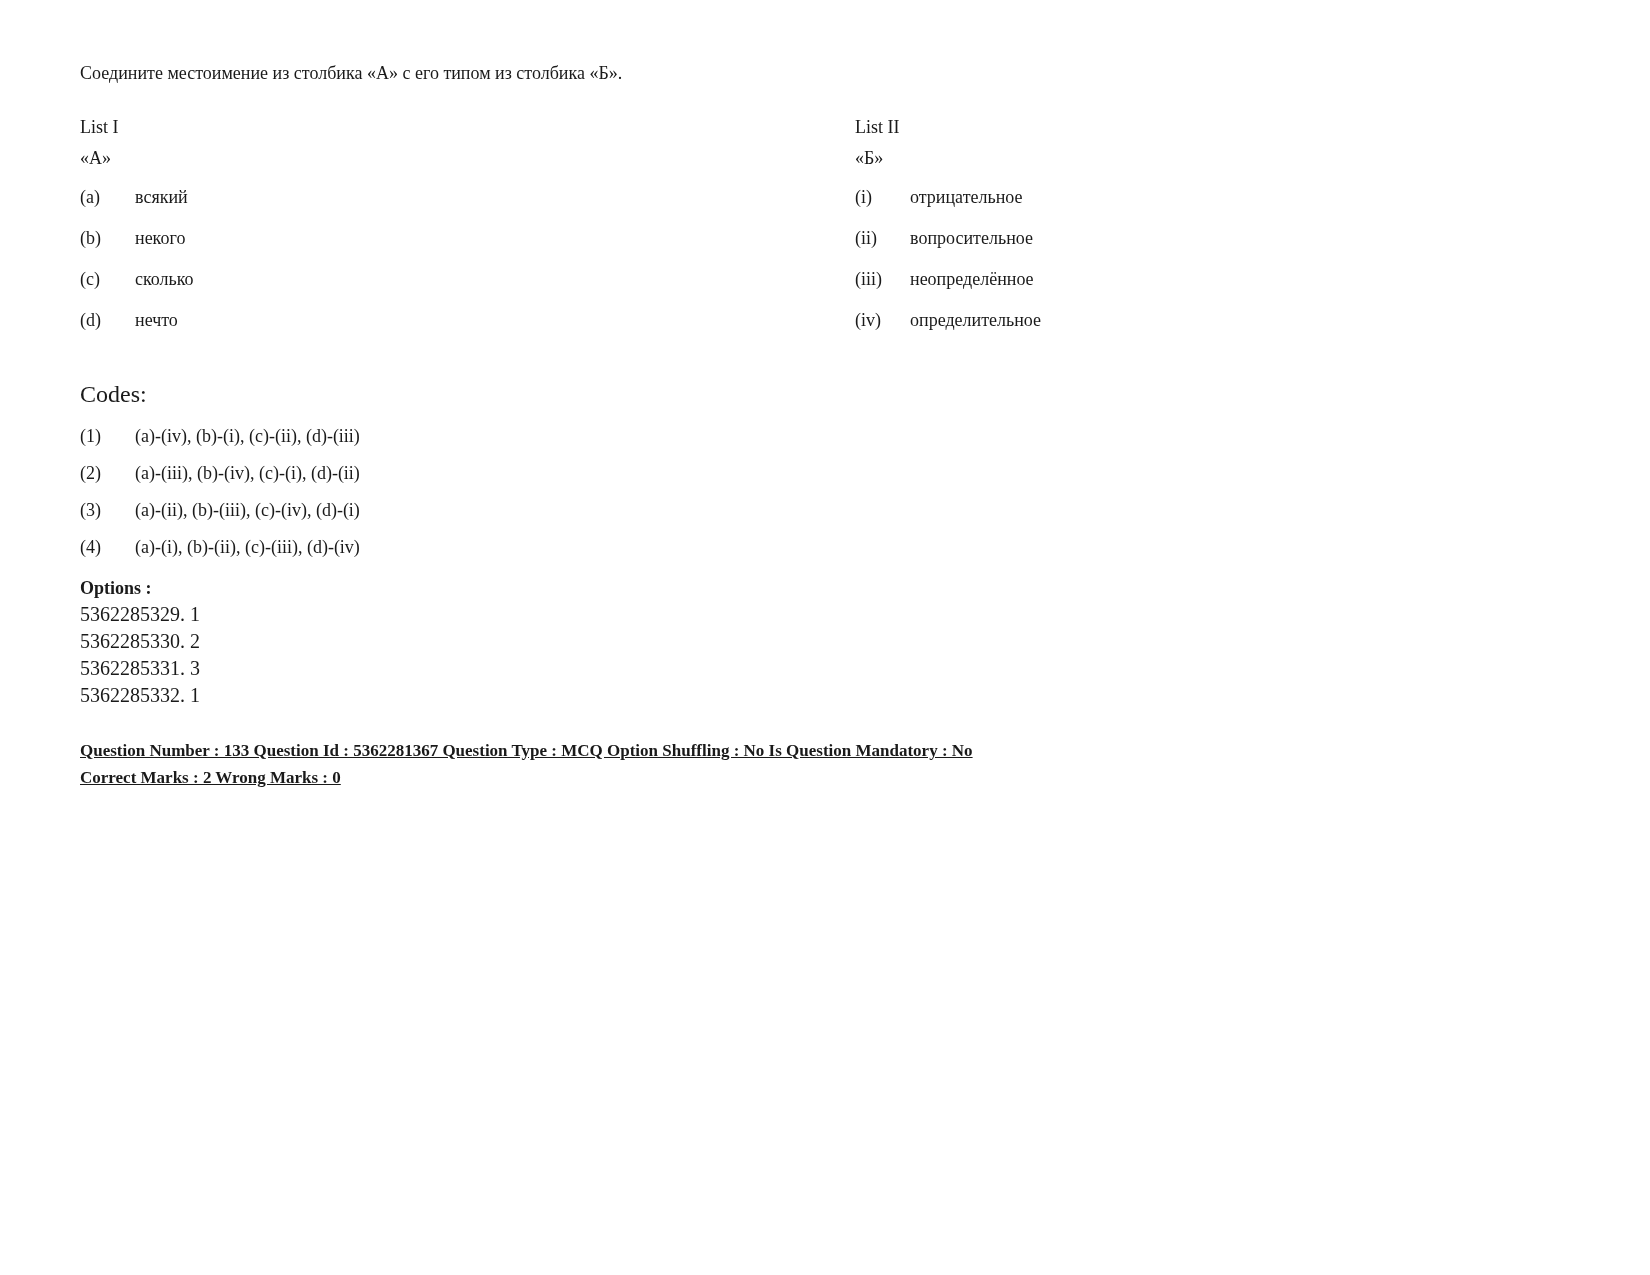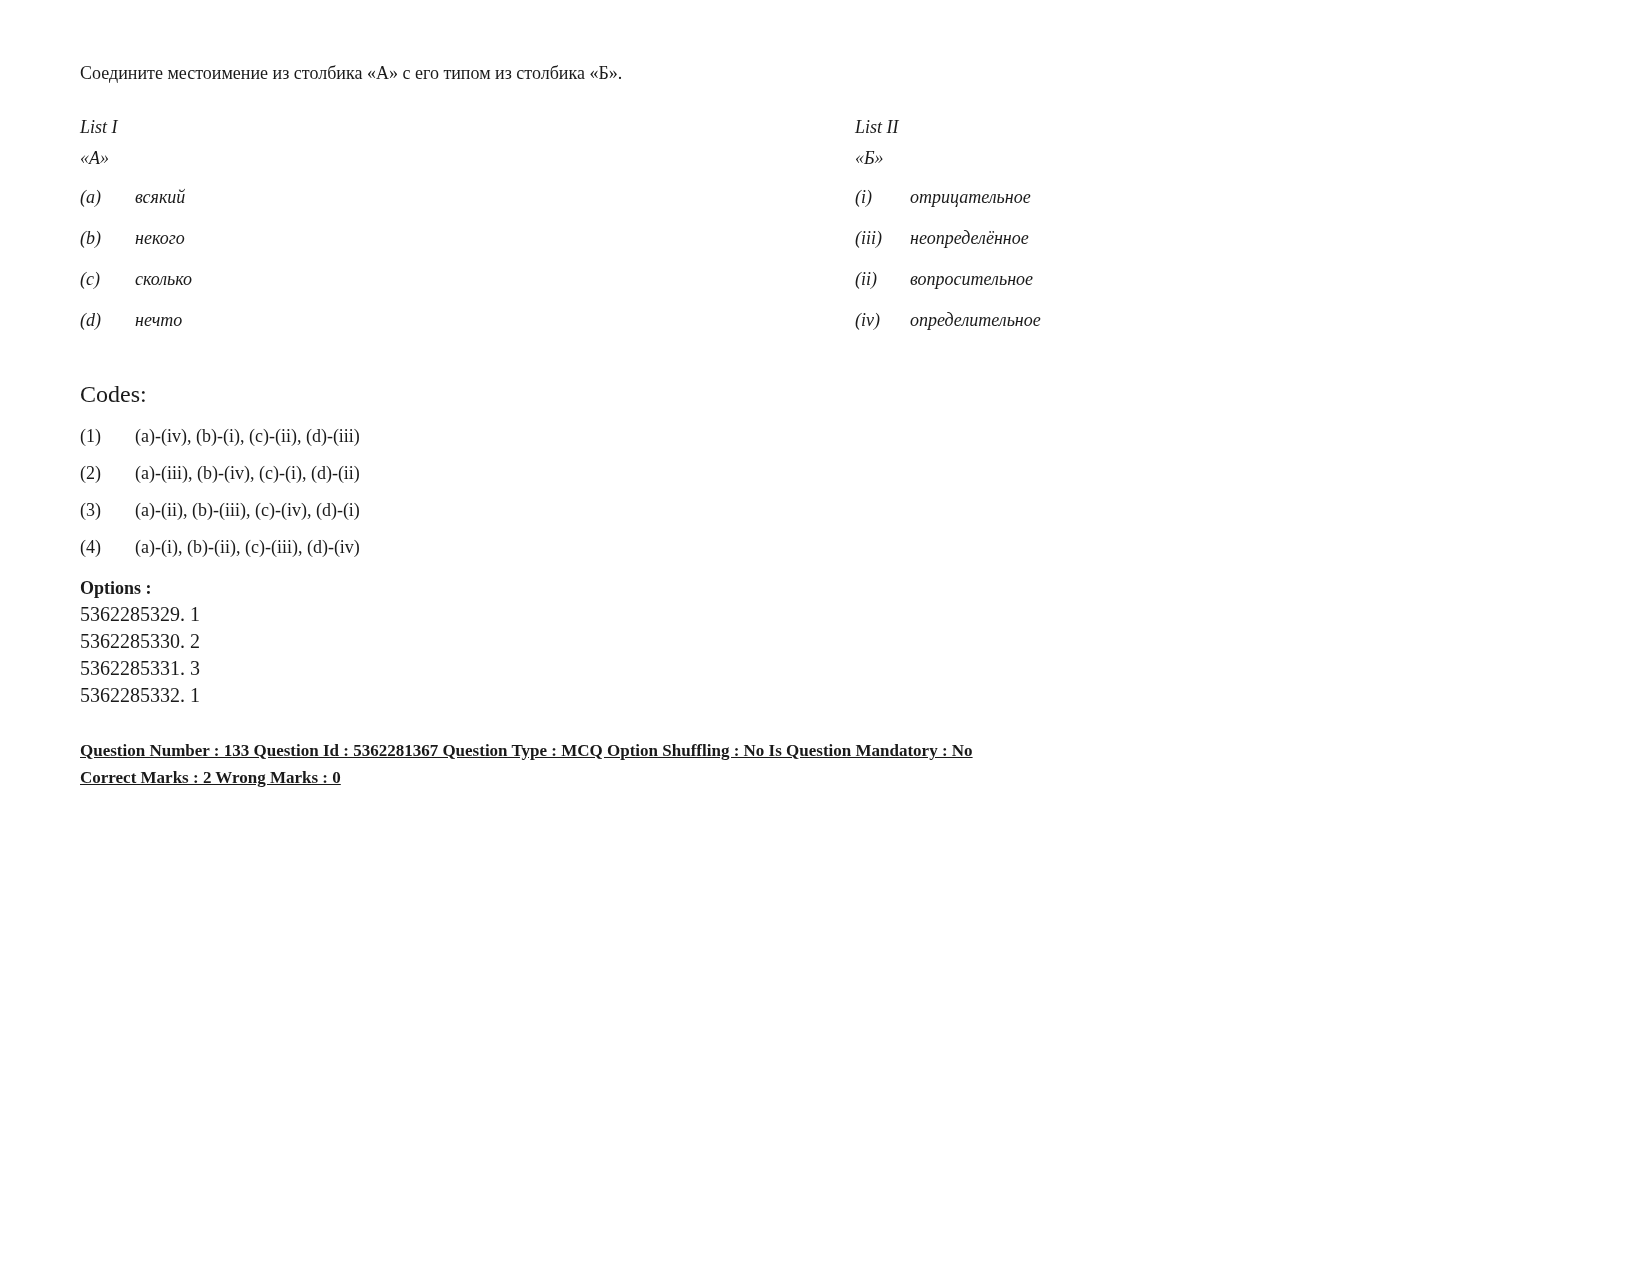--- a/index.html
+++ b/index.html
@@ -21,21 +21,20 @@
     .question-text {
       font-size: 18px;
       margin-bottom: 30px;
       line-height: 1.5;
     }
 
     .lists-container {
       display: flex;
       margin-bottom: 30px;
       gap: 0;
-      font-style: italic;
     }
 
     .list-section {
       flex: 1;
     }
 
     .list-header {
       font-size: 18px;
       font-weight: normal;
       margin-bottom: 10px;
@@ -147,26 +146,26 @@
   </div>
 
   <div class="list-section list-ii-section">
     <div class="list-header">List II</div>
     <div class="list-subheader">«Б»</div>
     <div class="list-item">
       <span class="item-label">(i)</span>
       <span class="item-text">отрицательное</span>
     </div>
     <div class="list-item">
+      <span class="item-label">(ii)</span>
+      <span class="item-text">вопросительное</span>
+    </div>
+    <div class="list-item">
       <span class="item-label">(iii)</span>
       <span class="item-text">неопределённое</span>
-    </div>
-    <div class="list-item">
-      <span class="item-label">(ii)</span>
-      <span class="item-text">вопросительное</span>
     </div>
     <div class="list-item">
       <span class="item-label">(iv)</span>
       <span class="item-text">определительное</span>
     </div>
   </div>
 </div>
 
 <div class="codes-section">
   <div class="codes-label">Codes:</div>

